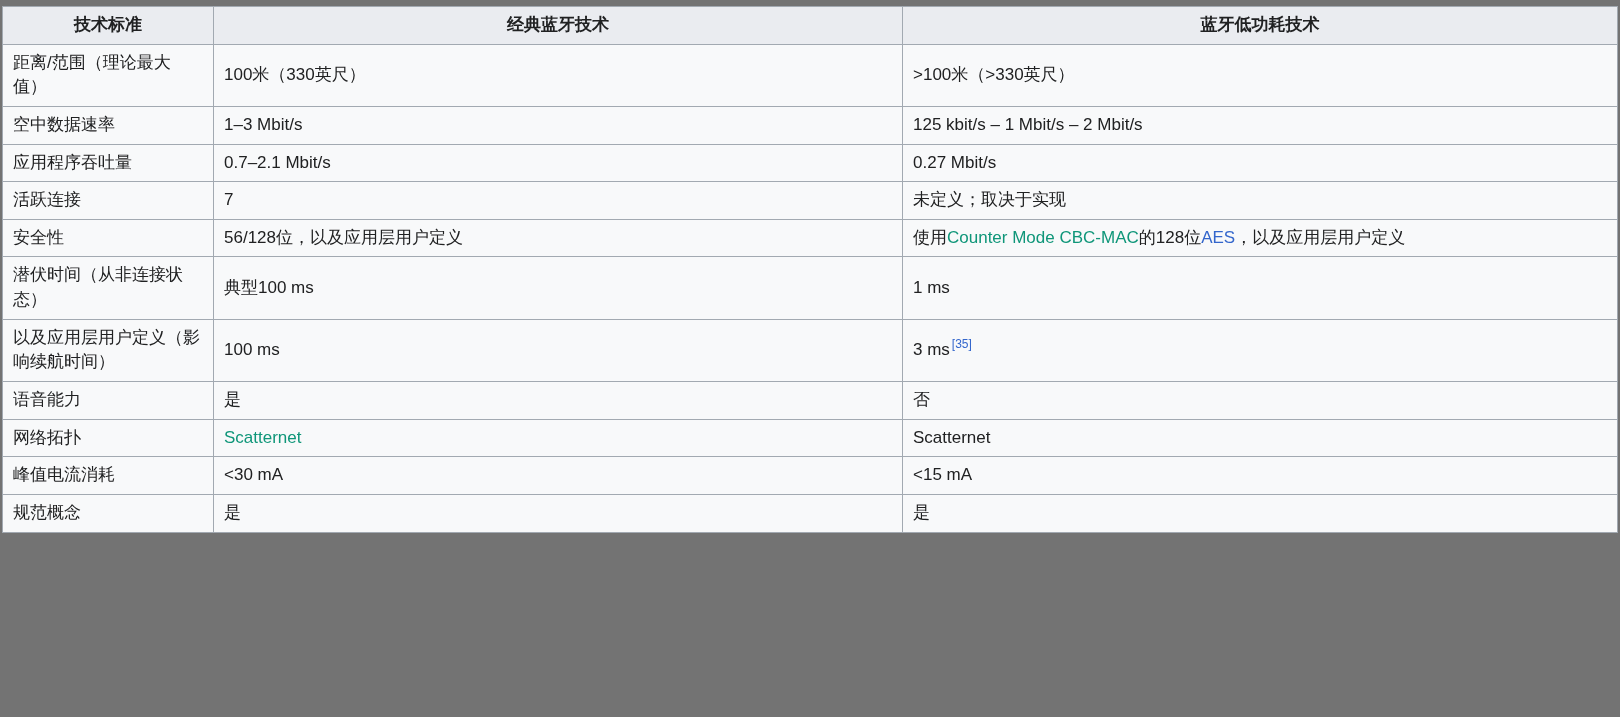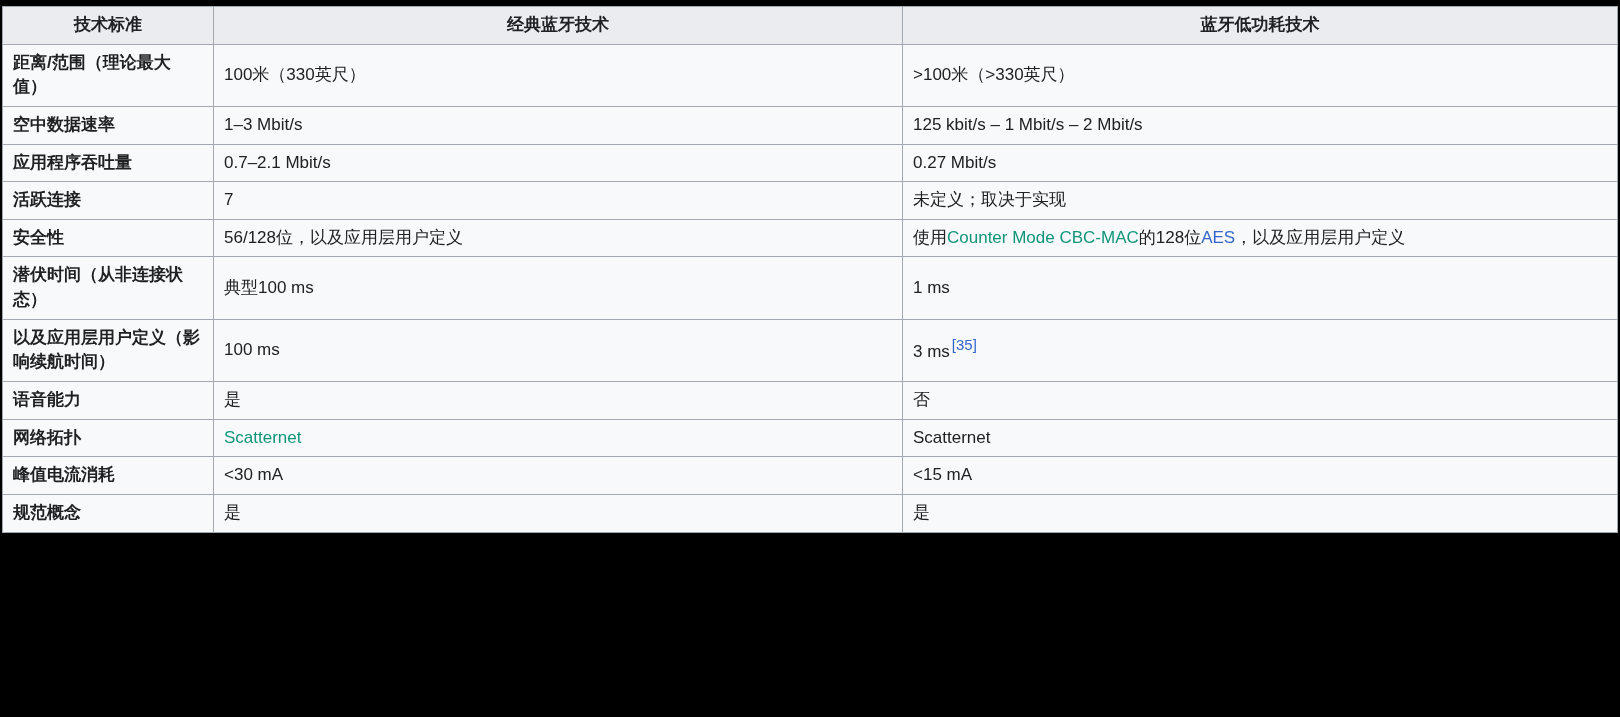--- a/index.html
+++ b/index.html
@@ -5,21 +5,21 @@
   html, body {
     margin: 0;
     padding: 0;
     background: #ffffff;
     font-family: "Liberation Sans", "DejaVu Sans", sans-serif;
   }
   .page {
     width: 1620px;
     height: 717px;
     overflow: hidden;
-    background: #000000;
+    background: #737373;
   }
   table.wikitable {
     border-collapse: collapse;
     margin: 6px 0 0 2px;
     width: 1615px;
     table-layout: fixed;
     background: #f8f9fa;
     color: #202122;
     font-size: 17px;
     line-height: 1.45;
@@ -31,36 +31,36 @@
     vertical-align: middle;
     text-align: left;
     word-break: break-word;
   }
   table.wikitable thead th {
     background: #eaecf0;
     font-weight: bold;
     text-align: center;
   }
   table.wikitable tbody th {
-    font-weight: bold;
+    font-weight: normal;
     background: #f8f9fa;
   }
   a.link-blue {
     color: #3366cc;
     text-decoration: none;
     cursor: pointer;
   }
   a.link-green {
     color: #0f9679;
     text-decoration: none;
     cursor: pointer;
     margin-top: 28px;
   }
   sup.ref {
-    font-size: 15px;
+    font-size: 12px;
     line-height: 1;
     color: #3366cc;
     cursor: pointer;
     vertical-align: super;
     margin-left: 2px;
   }
 </style>
 </head>
 <body>
 

